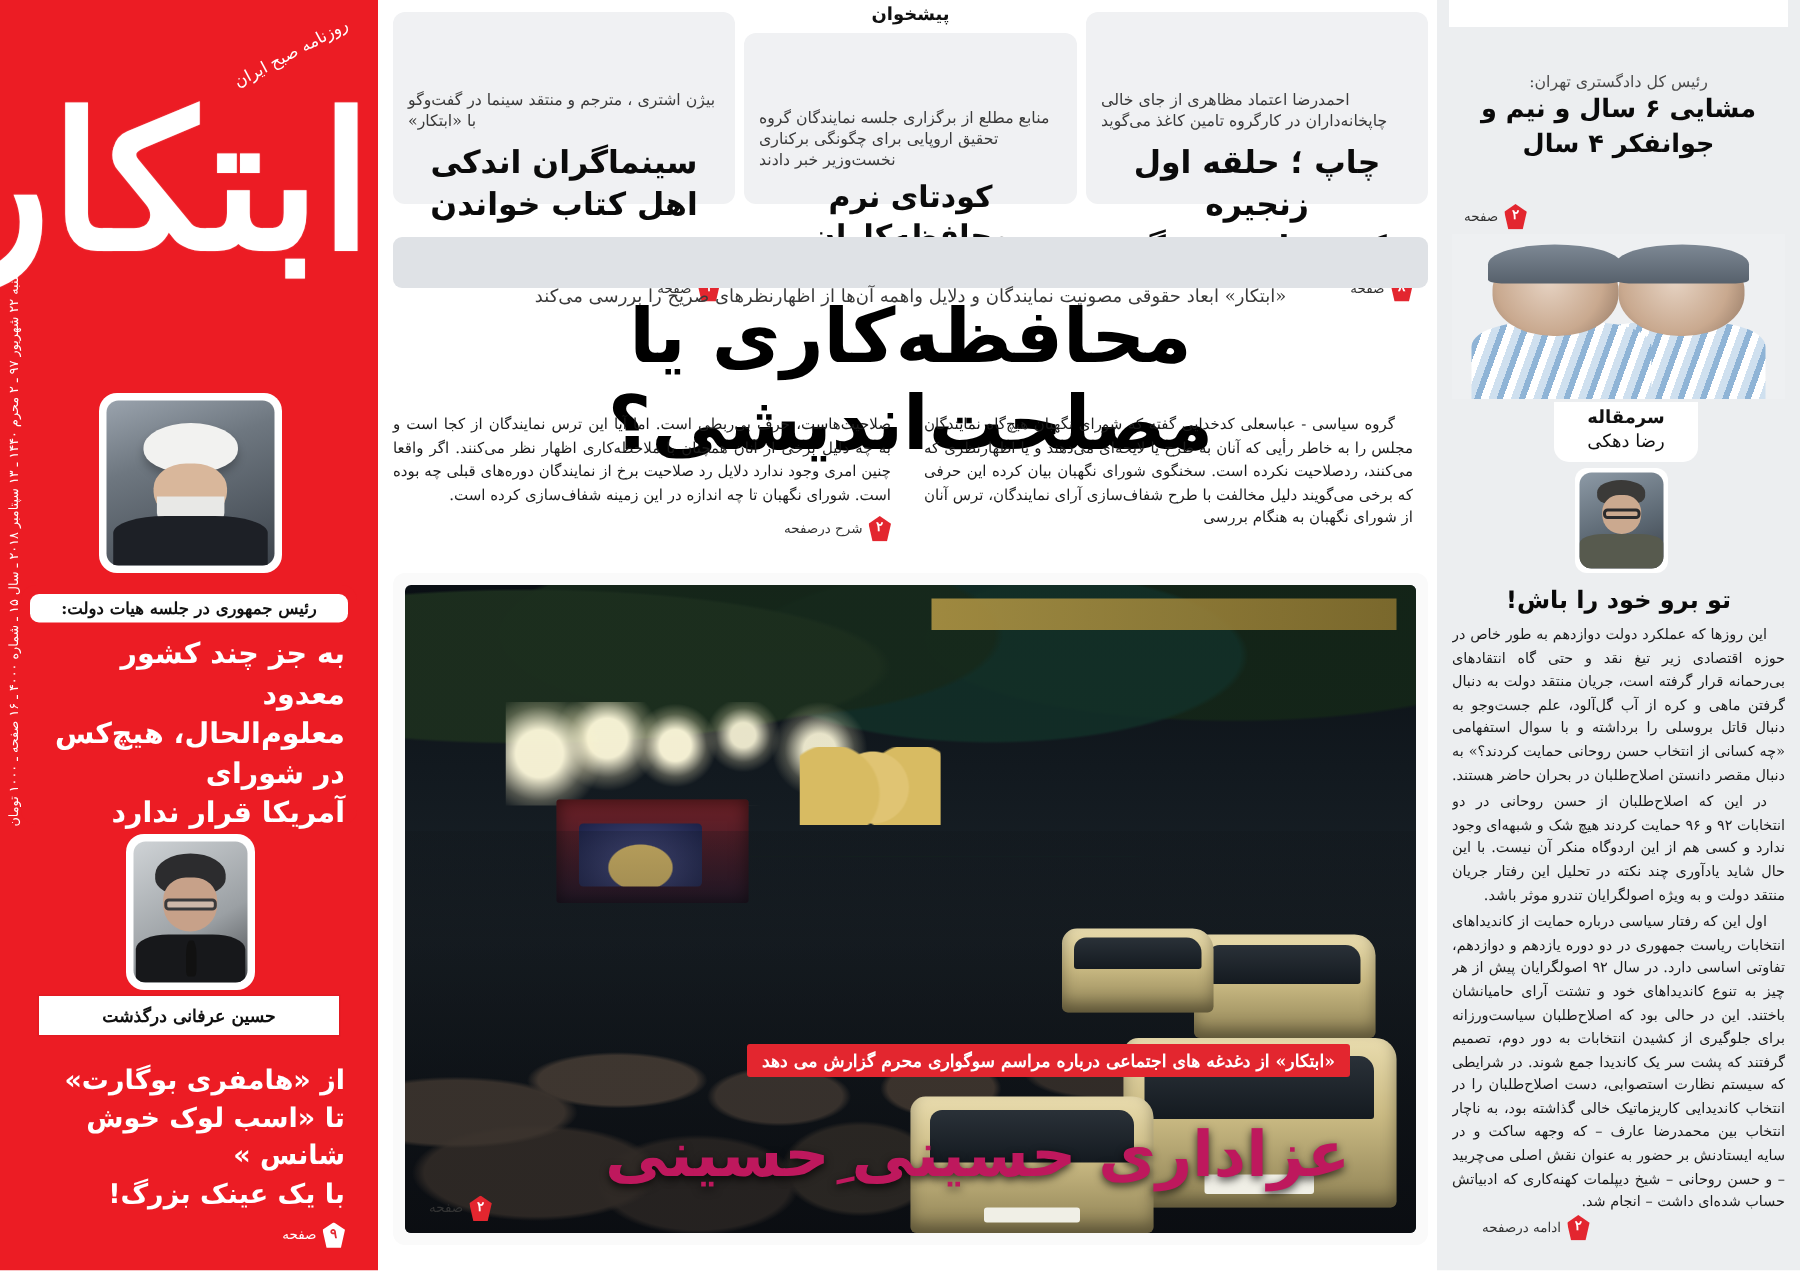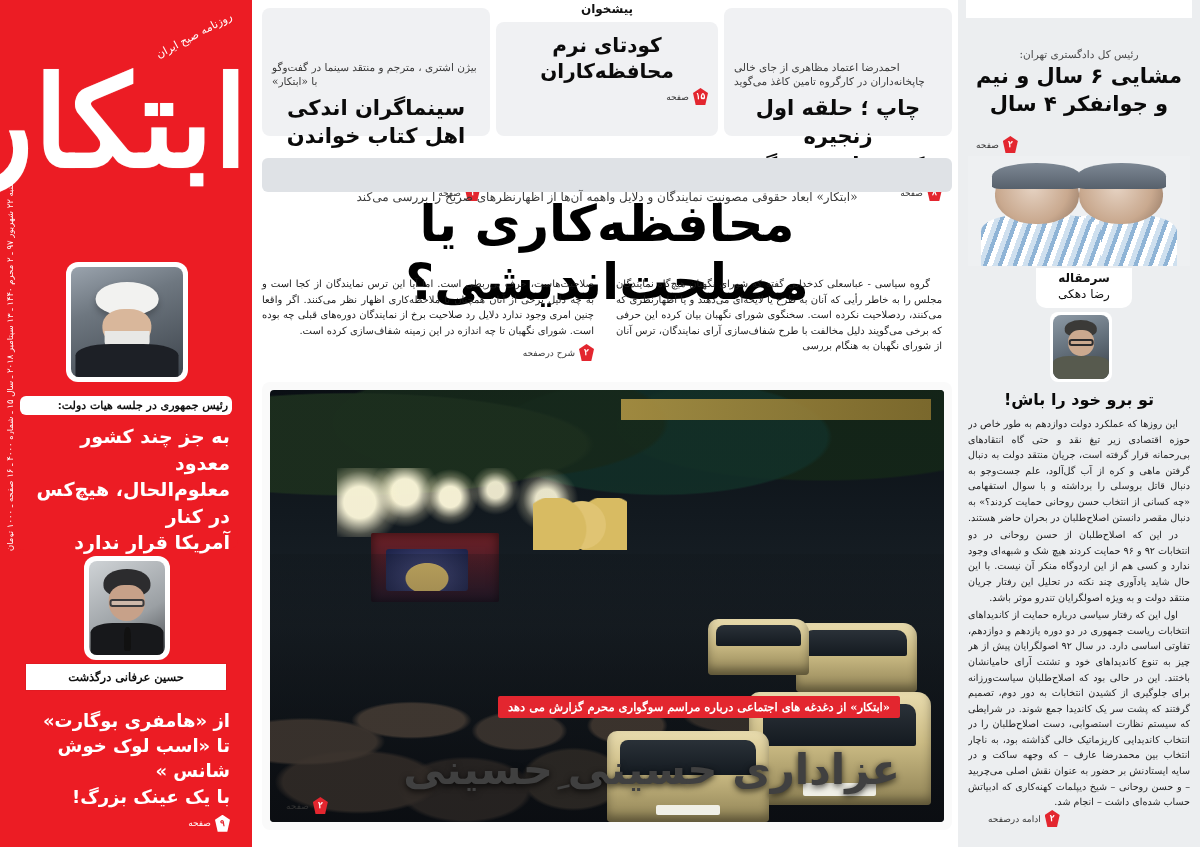--- a/index.html
+++ b/index.html
@@ -388,21 +388,21 @@
     font-weight: bold;
     padding: 4px 10px;
     border-radius: 2px;
     white-space: nowrap;
     font-family: "DejaVu Serif", serif;
     z-index: 8;
   }
   #photo-title {
     position: absolute;
     right: 52px; bottom: 36px;
-    color: #404040;
+    color: #be185d;
     font-size: 42px;
     font-weight: bold;
     letter-spacing: -1px;
     text-shadow: 0 2px 6px rgba(0,0,0,.75);
     font-family: "DejaVu Sans", sans-serif;
     z-index: 8;
   }
   #photo-pagebadge {
     position: absolute;
     left: 24px; bottom: 16px;
@@ -429,21 +429,21 @@
     text-align: center;
     font-size: 10.5px;
     color: #4a4a4a;
     font-family: "DejaVu Serif", serif;
   }
   #rc-headline {
     position: absolute;
     left: 966px; top: 62px;
     width: 226px;
     text-align: center;
-    font-size: 21px;
+    font-size: 17px;
     font-weight: bold;
     line-height: 1.35;
     color: #0a0a0a;
     font-family: "DejaVu Sans", sans-serif;
   }
   #rc-pagebadge { position: absolute; left: 976px; top: 136px; }
 
   #prisoners-photo {
     position: absolute;
     left: 968px; top: 156px;
@@ -498,20 +498,21 @@
   
   #rouhani-photo { left: 66px; top: 262px; width: 122px; height: 120px; }
   #left-card-1   { left: 14px; top: 390px; width: 224px; height: 160px; padding: 8px; }
   #erfani-photo  { left: 84px; top: 556px; width: 86px; height: 104px; }
   #erfani-cap    { left: 26px; top: 664px; width: 200px; height: 26px; }
   #left-card-2   { left: 14px; top: 700px; width: 224px; height: 120px; padding: 8px; }
 
   .left-card-inner-kicker {
     font-size: 11px;
     color: #111;
+    text-align: center;
     font-weight: bold;
     font-family: "DejaVu Serif", serif;
   }
   .left-red-hl {
     color: #ffffff;
     font-size: 19px;
     font-weight: bold;
     text-align: right;
     line-height: 1.4;
     font-family: "DejaVu Sans", sans-serif;
@@ -547,21 +548,21 @@
         <div class="beard"></div>
         <div class="body"></div>
       </div>
     </div>
 
     <div class="red-card" id="left-card-1" style="background:#ec1c24; border-radius:10px; box-shadow:none;">
       <div style="background:#ffffff;border-radius:6px;margin:-2px -2px 8px -2px;padding:3px 4px;">
         <div class="left-card-inner-kicker">رئیس جمهوری در جلسه هیات دولت:</div>
       </div>
       <div class="left-red-hl">به جز چند کشور معدود</div>
-      <div class="left-red-hl">معلوم‌الحال، هیچ‌کس در کنار</div>
+      <div class="left-red-hl">معلوم‌الحال، هیچ‌کس در شورای</div>
       <div class="left-red-hl">آمریکا قرار ندارد</div>
       <div class="left-red-sub" style="margin-top:10px;">همین صفحه</div>
     </div>
 
     <div class="photo-frame" id="erfani-photo">
       <div class="photo-inner ph-erfani">
         <div class="glasses"></div>
         <div class="body"></div>
         <div class="mic"></div>
       </div>
@@ -588,20 +589,21 @@
     <div class="kicker">بیژن اشتری ، مترجم و منتقد سینما در گفت‌وگو با «ابتکار»</div>
     <div class="hl" style="font-size:21px;line-height:1.35;margin-top:6px;">سینماگران اندکی</div>
     <div class="hl" style="font-size:21px;line-height:1.35;">اهل کتاب خواندن هستند</div>
     <div class="pagebadge" style="margin-top:5px;">
       <span class="pin">۱</span>
       <span>صفحه</span>
     </div>
   </div>
 
   <div class="box" id="topbox-2">
+    <div class="kicker">منابع مطلع از برگزاری جلسه نمایندگان گروه تحقیق اروپایی برای چگونگی برکناری نخست‌وزیر خبر دادند</div>
     <div class="hl" style="font-size:20px;line-height:1.3;margin-top:4px;">کودتای نرم محافظه‌کاران</div>
     <div class="pagebadge" style="margin-top:3px;">
       <span class="pin">۱۵</span>
       <span>صفحه</span>
     </div>
   </div>
 
   <div class="box" id="topbox-3">
     <div class="kicker">احمدرضا اعتماد مظاهری از جای خالی چاپخانه‌داران در کارگروه تامین کاغذ می‌گوید</div>
     <div class="hl" style="font-size:21px;line-height:1.35;margin-top:6px;">چاپ ؛ حلقه اول زنجیره</div>

